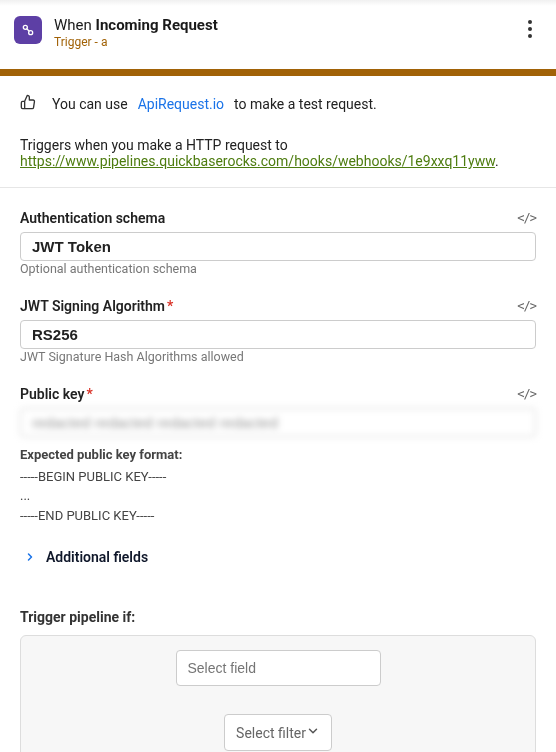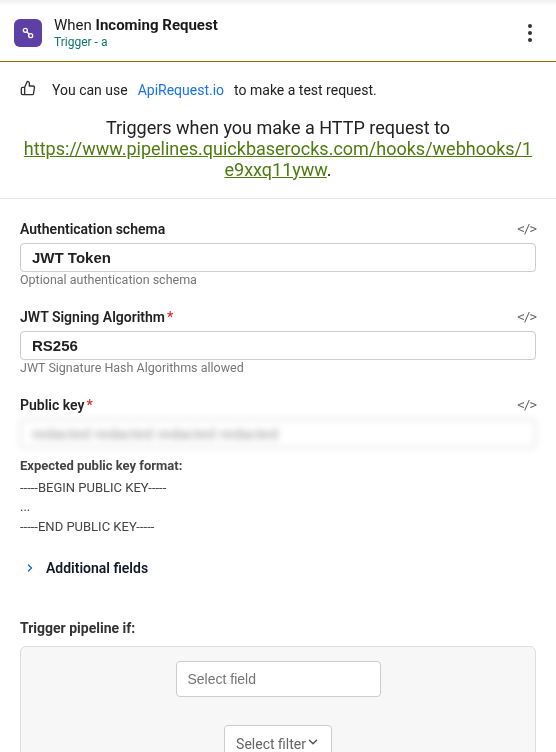--- a/index.html
+++ b/index.html
@@ -9,61 +9,60 @@
       color: #333;
       font-size: 14px;
       width: 556px;
     }
     .top-shadow {
       height: 6px;
       background: linear-gradient(to bottom, rgba(0,0,0,0.06), transparent);
     }
     .header {
       display: flex;
-      align-items: center;
-      padding: 10px 14px 12px 14px;
-      border-bottom: 1px solid #a16207;
+      padding: 10px 14px 20px 14px;
+      border-bottom: 7px solid #a16207;
     }
     .header-icon {
       width: 28px;
       height: 28px;
       border-radius: 6px;
       background: #5d3fa5;
       display: flex;
       align-items: center;
       justify-content: center;
       margin-right: 12px;
       flex-shrink: 0;
     }
     .header-icon svg { width: 16px; height: 16px; }
     .header-text { flex: 1; }
     .header-title { font-size: 15px; color: #1a1a1a; }
     .header-title .prefix { font-weight: 400; }
     .header-title .name { font-weight: 700; }
-    .header-sub { font-size: 12px; color: #0f766e; margin-top: 1px; }
+    .header-sub { font-size: 12px; color: #a16207; margin-top: 1px; }
     .kebab {
       width: 24px;
       display: flex;
       flex-direction: column;
       align-items: center;
       gap: 3px;
       cursor: pointer;
       padding: 4px;
     }
     .kebab span {
       width: 4px; height: 4px; border-radius: 50%; background: #333;
     }
     .section {
       padding: 18px 20px;
     }
     .intro { border-bottom: 1px solid #e6e6e6; }
     .intro-line1 { font-size: 14px; color: #222; display: flex; align-items: center; flex-wrap: wrap; gap: 10px; }
     .thumbs { margin-right: 6px; }
     .link { color: #1a73e8; text-decoration: none; }
-    .intro-line2 { margin-top: 18px; font-size: 18px; color: #222; text-align: center; }
+    .intro-line2 { margin-top: 24px; font-size: 14px; color: #222; }
     .url-link { color: #4d7c0f; word-break: break-all; }
     .form-section { padding-top: 22px; }
     .field-row { margin-bottom: 8px; }
     .label-row {
       display: flex;
       justify-content: space-between;
       align-items: center;
       margin-bottom: 6px;
     }
     .field-label { font-size: 14px; font-weight: 600; color: #222; }

